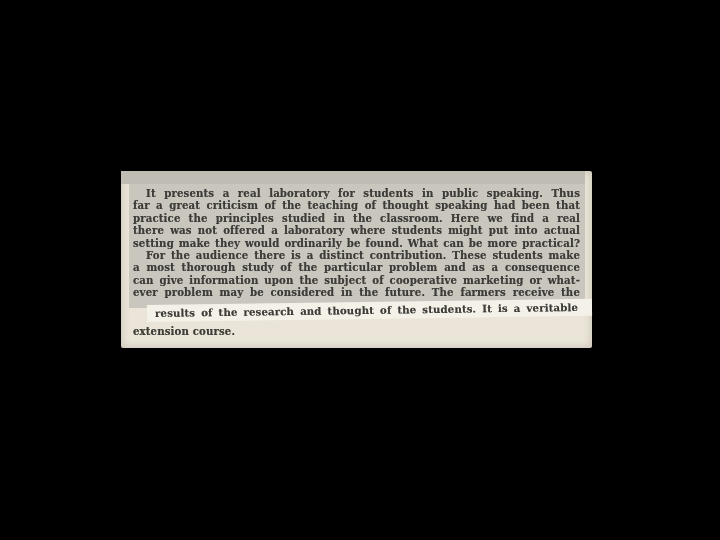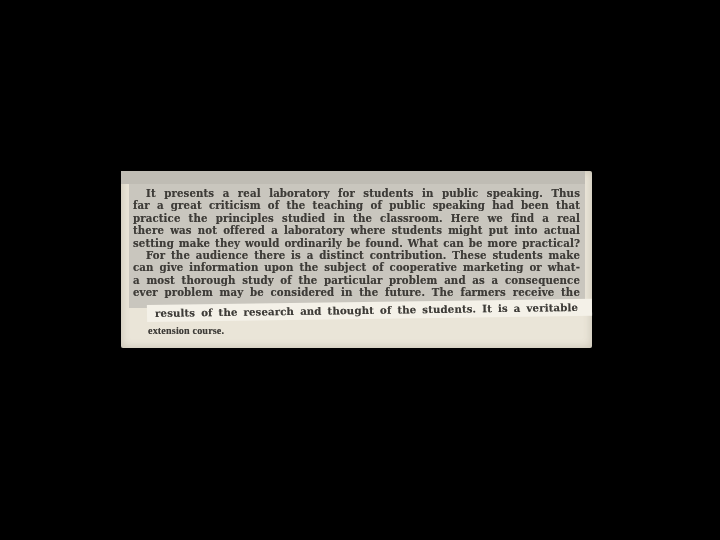--- a/index.html
+++ b/index.html
@@ -70,47 +70,46 @@
     width: 445px;
     height: 17px;
     background: var(--strip, #f4f1e8);
     transform: rotate(-0.8deg);
     transform-origin: left center;
     padding: 2px 14px 0 8px;
     box-sizing: border-box;
   }
   .last-line {
     position: absolute;
-    left: 27px;
+    left: 12px;
     top: 154px;
     width: 260px;
-    font-family: Liberation Serif, serif;
   }
   .last-line .line {
     text-align: left;
     text-align-last: left;
   }
 </style>
 </head>
 <body>
 
 <div class="stage">
   <div class="paper">
     <div class="hl-band"></div>
     <div class="hl-main"></div>
 
     <div class="text-block">
       <div class="line indent">It presents a real laboratory for students in public speaking. Thus</div>
-      <div class="line">far a great criticism of the teaching of public speaking had been that</div>
+      <div class="line">far a great criticism of the teaching of thought speaking had been that</div>
       <div class="line">practice the principles studied in the classroom. Here we find a real</div>
       <div class="line">there was not offered a laboratory where students might put into actual</div>
       <div class="line">setting make they would ordinarily be found. What can be more practical?</div>
       <div class="line indent">For the audience there is a distinct contribution. These students make</div>
+      <div class="line">a most thorough study of the particular problem and as a consequence</div>
       <div class="line">can give information upon the subject of cooperative marketing or what-</div>
-      <div class="line">a most thorough study of the particular problem and as a consequence</div>
       <div class="line">ever problem may be considered in the future. The farmers receive the</div>
     </div>
 
     <div class="strip">
       <div class="line">results of the research and thought of the students. It is a veritable</div>
     </div>
 
     <div class="last-line">
       <div class="line">extension course.</div>
     </div>

